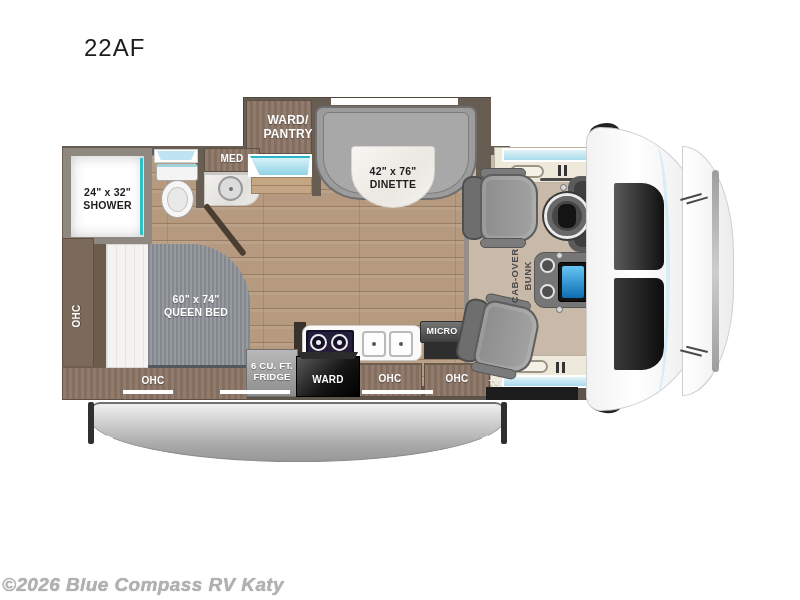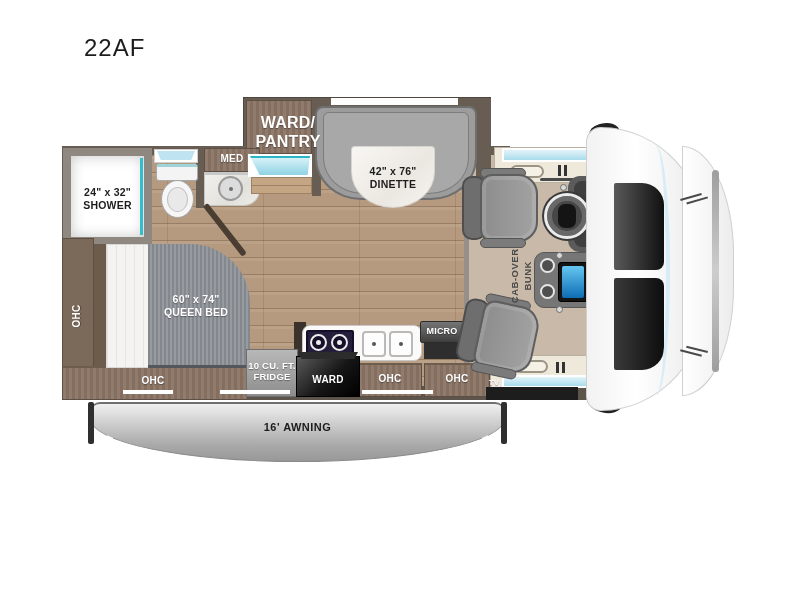--- a/index.html
+++ b/index.html
@@ -55,21 +55,21 @@
   <div class="abs" style="left:167px;top:187px;width:21px;height:25px;background:#e9e9e9;border:1px solid #c2c2c2;border-radius:50%;box-sizing:border-box;z-index:10;"></div>
 
   <div class="abs cabinet" style="left:204px;top:148px;width:56px;height:24px;z-index:8;"></div>
   <div class="lbl" style="left:204px;top:153px;width:56px;font-size:10px;z-index:12;">MED</div>
   <div class="abs" style="left:204px;top:172px;width:56px;height:34px;background:linear-gradient(135deg,#f2f0ec,#e2e0db 60%,#efede9);border:1px solid #c6c4bf;border-top:3px solid #c8c8c8;border-radius:0 0 16px 0;box-sizing:border-box;z-index:8;"></div>
   <div class="abs" style="left:218px;top:176px;width:25px;height:25px;background:#dcdcdc;border:2px solid #9a9a9a;border-radius:50%;box-sizing:border-box;z-index:9;"></div>
   <div class="abs" style="left:229px;top:187px;width:4px;height:4px;background:#6f6f6f;border-radius:50%;z-index:10;"></div>
   <div class="abs" style="left:204px;top:204px;width:64px;height:6px;background:#4a3e33;border-radius:3px;transform:rotate(52deg);transform-origin:3px 3px;z-index:12;"></div>
 
   <div class="abs cabinet" style="left:246px;top:100px;width:66px;height:54px;z-index:6;"></div>
-  <div class="lbl" style="left:246px;top:113px;width:84px;font-size:16px;z-index:12;">WARD/
+  <div class="lbl" style="left:246px;top:113px;width:84px;font-size:12px;z-index:12;">WARD/
 PANTRY</div>
   <div class="abs" style="left:248px;top:154px;width:64px;height:23px;background:#ffffff;z-index:8;"></div>
   <div class="abs" style="left:250px;top:156px;width:60px;height:19px;background:linear-gradient(180deg,#d8f1f7,#8fd3e4);border-top:2px solid #2ab6c4;clip-path:polygon(0 0,100% 0,96% 100%,16% 100%);box-sizing:border-box;z-index:9;"></div>
   <div class="abs" style="left:251px;top:177px;width:61px;height:17px;background:#c4a685;border:1px solid #9e8266;box-sizing:border-box;z-index:8;"></div>
   <div class="abs" style="left:252px;top:185px;width:59px;height:1px;background:#9e8266;z-index:9;"></div>
 
   <div class="abs wall" style="left:312px;top:98px;width:9px;height:98px;z-index:7;"></div>
   <div class="abs wall" style="left:476px;top:98px;width:15px;height:108px;z-index:7;"></div>
   <div class="abs" style="left:315px;top:106px;width:162px;height:94px;background:#9c9c9c;border:2px solid #6f6f6f;border-radius:8px 8px 46px 46px / 8px 8px 42px 42px;box-sizing:border-box;z-index:8;"></div>
   <div class="abs" style="left:323px;top:112px;width:146px;height:82px;background:#a8a8a8;border:1px solid #7c7c7c;border-radius:6px 6px 40px 40px / 6px 6px 36px 36px;box-sizing:border-box;z-index:9;"></div>
@@ -82,21 +82,21 @@
   <div class="abs cabinet" style="left:62px;top:366px;width:186px;height:34px;border-top:2px solid #6e5c4d;z-index:8;"></div>
   <div class="lbl" style="left:130px;top:375px;width:46px;font-size:10px;z-index:12;">OHC</div>
 
   <div class="abs" style="left:94px;top:244px;width:12px;height:124px;background:#6d5c4c;z-index:9;"></div>
   <div class="abs" style="left:106px;top:244px;width:44px;height:124px;background:#f4f3f1;background-image:repeating-linear-gradient(90deg,rgba(0,0,0,.06) 0 1px,rgba(255,255,255,0) 1px 9px);border:1px solid #d8d8d8;box-sizing:border-box;z-index:9;"></div>
   <div class="abs" style="left:148px;top:244px;width:102px;height:124px;background:repeating-linear-gradient(90deg,#84888d 0 2px,#969aa1 2px 4px);border-bottom:3px solid #54585d;border-radius:0 60px 0 0;box-sizing:border-box;z-index:9;"></div>
   <div class="lbl" style="left:140px;top:293px;width:112px;font-size:10.5px;z-index:12;">60" x 74"
 QUEEN BED</div>
 
   <div class="abs" style="left:246px;top:349px;width:52px;height:48px;background:linear-gradient(180deg,#b8b8b8,#8d8d8d);border:1px solid #6f6f6f;box-sizing:border-box;z-index:9;"></div>
-  <div class="lbl" style="left:246px;top:360px;width:52px;font-size:9.5px;z-index:12;">10 CU. FT.
+  <div class="lbl" style="left:246px;top:360px;width:52px;font-size:9.5px;z-index:12;">6 CU. FT.
 FRIDGE</div>
 
   <div class="abs" style="left:294px;top:322px;width:12px;height:34px;background:#3a332c;z-index:8;"></div>
   <div class="abs" style="left:302px;top:325px;width:120px;height:36px;background:#fbfaf8;border:1px solid #c9c9c9;border-radius:8px;box-sizing:border-box;z-index:8;"></div>
   <div class="abs" style="left:306px;top:330px;width:48px;height:27px;background:#241e3a;border:2px solid #14102a;border-radius:2px;box-sizing:border-box;z-index:9;"></div>
   <div class="abs" style="left:310px;top:334px;width:17px;height:17px;border:2px solid #ececec;background:#161028;border-radius:50%;box-sizing:border-box;z-index:10;"></div>
   <div class="abs" style="left:316px;top:340px;width:5px;height:5px;background:#ececec;border-radius:50%;z-index:11;"></div>
   <div class="abs" style="left:331px;top:334px;width:17px;height:17px;border:2px solid #ececec;background:#161028;border-radius:50%;box-sizing:border-box;z-index:10;"></div>
   <div class="abs" style="left:337px;top:340px;width:5px;height:5px;background:#ececec;border-radius:50%;z-index:11;"></div>
   <div class="abs" style="left:362px;top:331px;width:24px;height:26px;background:#fdfdfd;border:2px solid #b9b9b9;border-radius:4px;box-sizing:border-box;z-index:9;"></div>
@@ -175,16 +175,16 @@
   <div class="abs" style="left:614px;top:278px;width:50px;height:92px;background:linear-gradient(90deg,#3a3a3a,#0d0d0d);border-radius:2px 8px 22px 2px;z-index:22;"></div>
   <div class="abs" style="left:656px;top:146px;width:14px;height:250px;border-right:4px solid #d6ecf6;border-radius:0 100% 100% 0 / 0 125px 125px 0;box-sizing:border-box;z-index:23;"></div>
   <div class="abs" style="left:682px;top:146px;width:52px;height:250px;background:linear-gradient(90deg,#ffffff,#ececec);border:1px solid #cfcfcf;border-radius:0 60px 60px 0 / 0 125px 125px 0;box-sizing:border-box;z-index:24;"></div>
   <div class="abs" style="left:712px;top:170px;width:7px;height:202px;background:linear-gradient(180deg,#8f8f8f,#c6c6c6,#8f8f8f);border-radius:4px;opacity:.85;z-index:25;"></div>
   <div class="abs" style="left:680px;top:196px;width:22px;height:2px;background:#4a4a4a;transform:rotate(-16deg);box-shadow:5px 5px 0 #4a4a4a;z-index:25;"></div>
   <div class="abs" style="left:680px;top:352px;width:22px;height:2px;background:#4a4a4a;transform:rotate(14deg);box-shadow:5px -5px 0 #4a4a4a;z-index:25;"></div>
 
   <div class="abs" style="left:90px;top:402px;width:415px;height:60px;background:linear-gradient(180deg,#f0f0f0,#d2d2d2 30%,#a9a9a9 72%,#989898);border:1px solid #8a8a8a;border-top:2px solid #707070;border-radius:12px 12px 60% 60% / 12px 12px 52px 52px;box-sizing:border-box;z-index:18;"></div>
   <div class="abs" style="left:88px;top:402px;width:6px;height:42px;background:#2f2f2f;border-radius:2px;z-index:19;"></div>
   <div class="abs" style="left:501px;top:402px;width:6px;height:42px;background:#2f2f2f;border-radius:2px;z-index:19;"></div>
-  <div class="lbl dark" style="left:90px;top:421px;width:415px;font-size:11px;letter-spacing:.5px;z-index:20;">16' AWNING</div>
 
+  <div class="lbl" style="left:2px;top:574px;width:360px;text-align:left;font-size:19px;font-style:italic;color:#b1b1b1;text-shadow:0 0 1px #9a9a9a;letter-spacing:.4px;z-index:40;">©2026 Blue Compass RV Katy</div>
 
 </div>
 
 </body></html>

